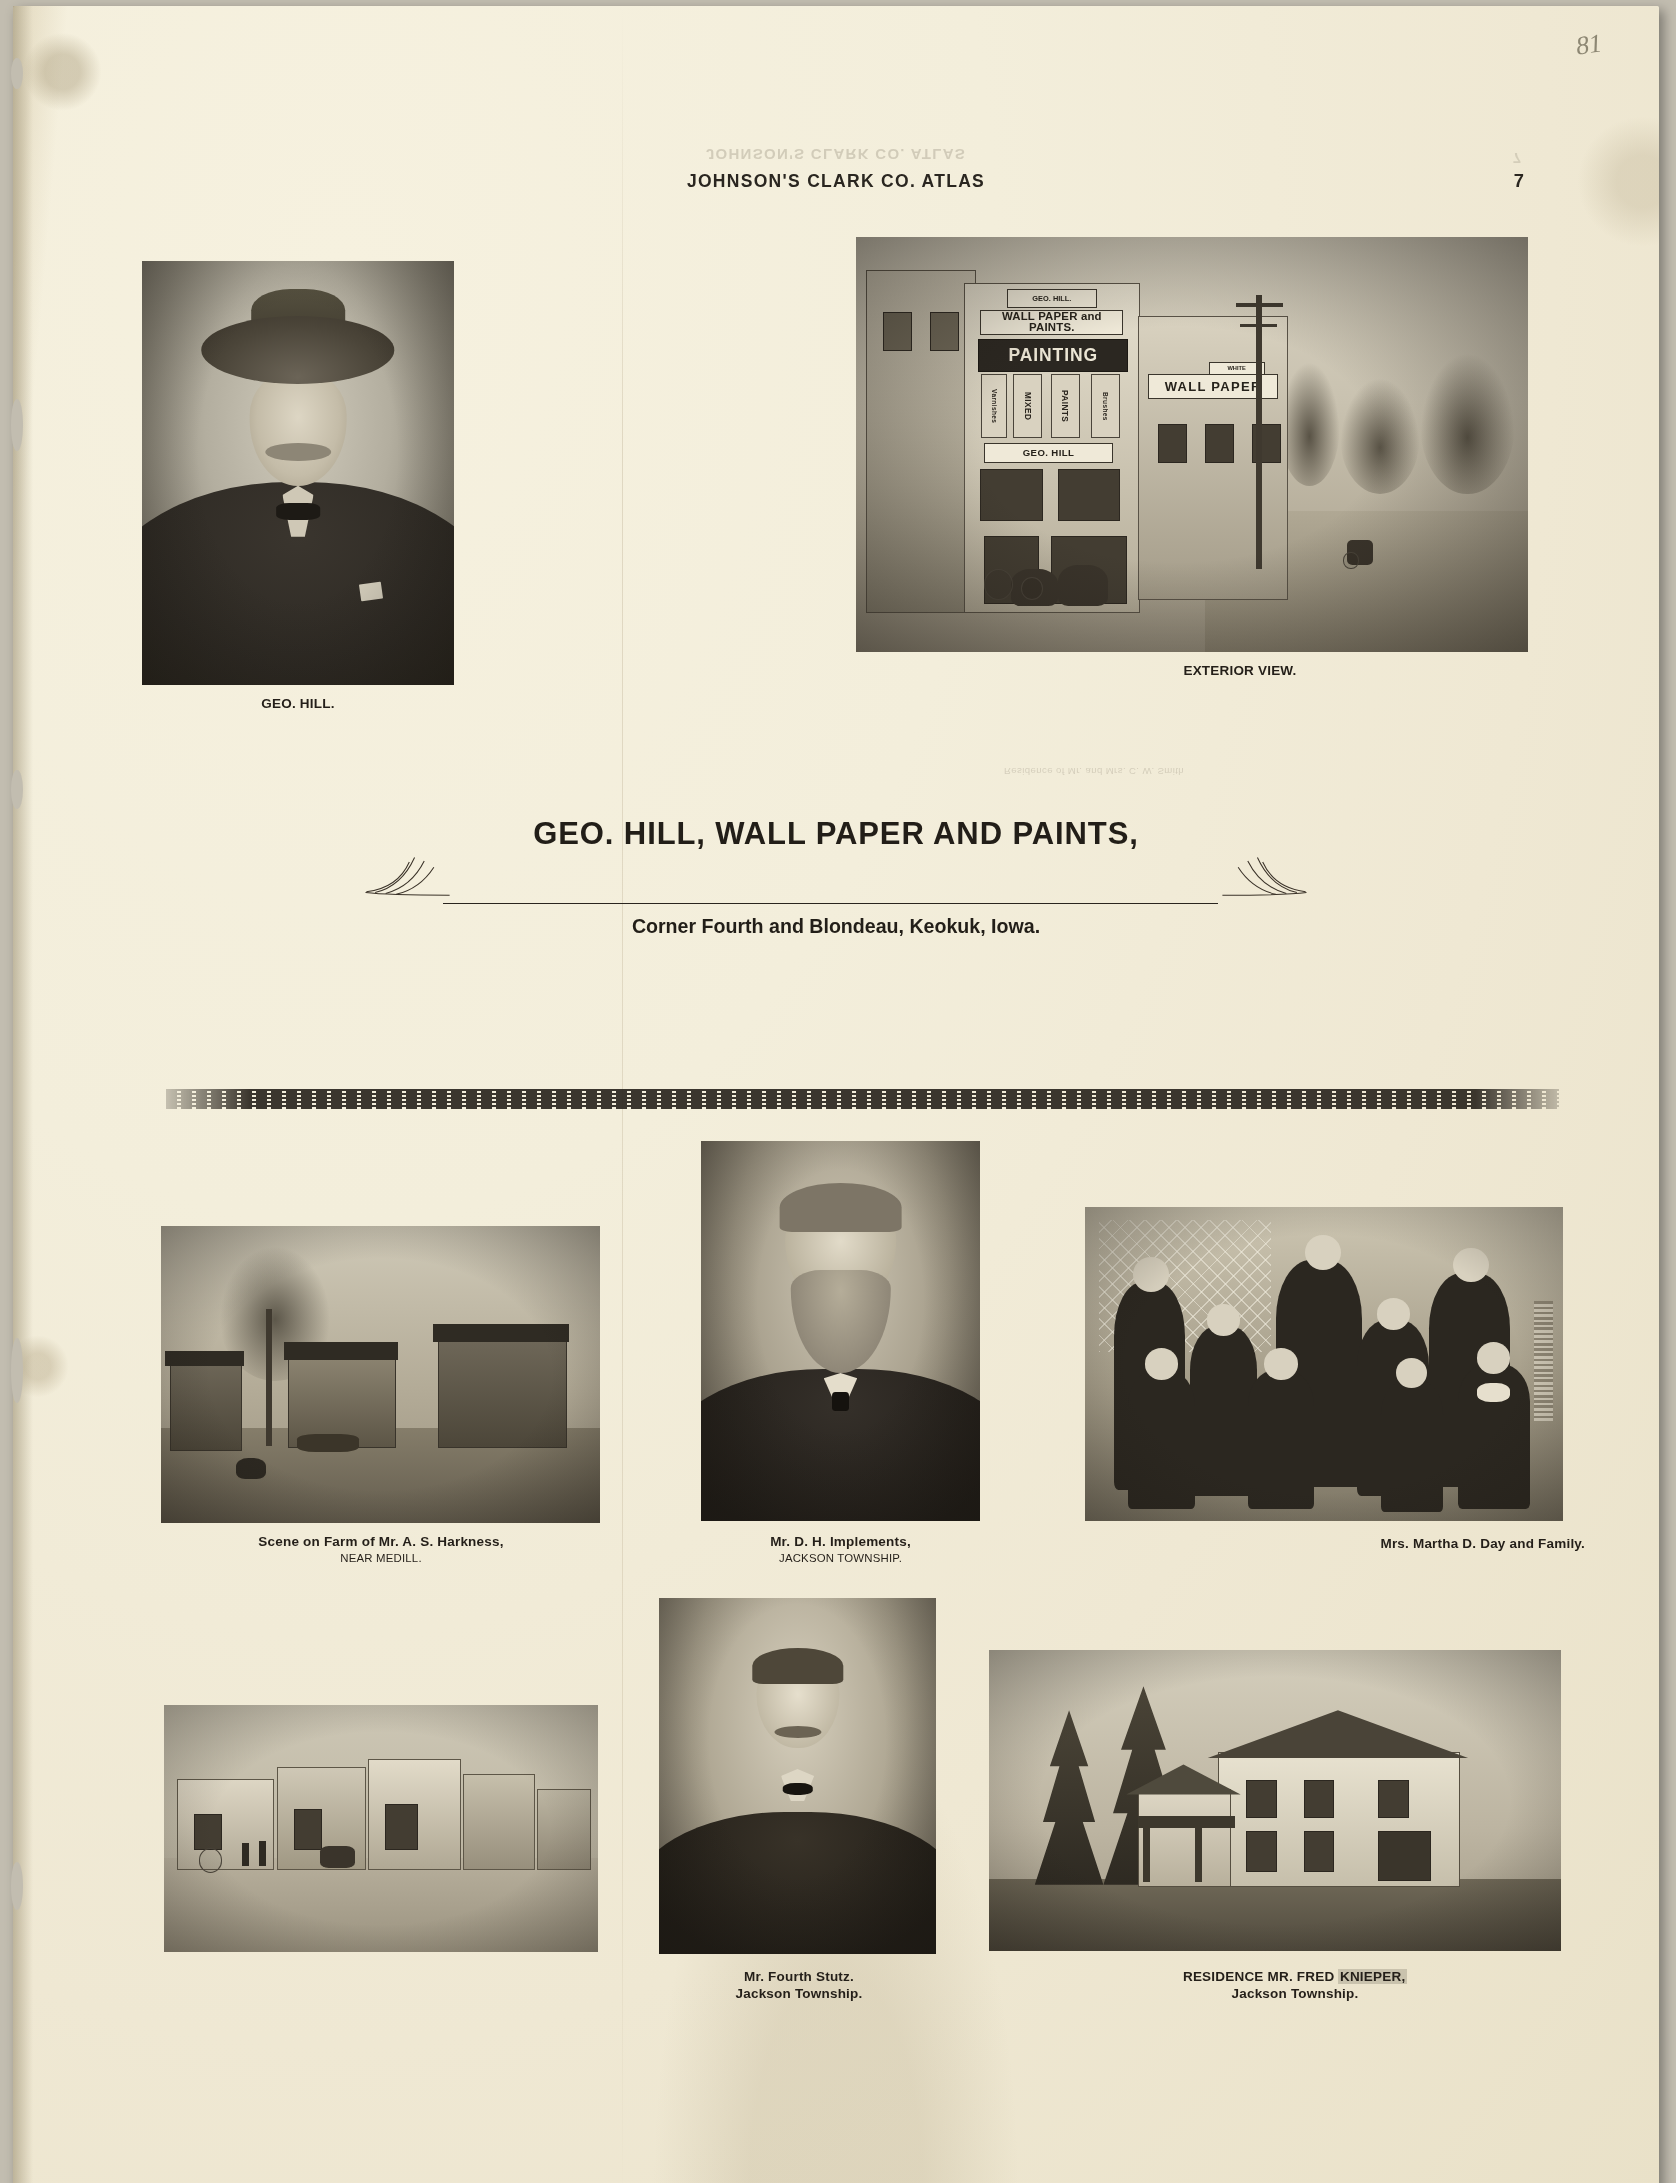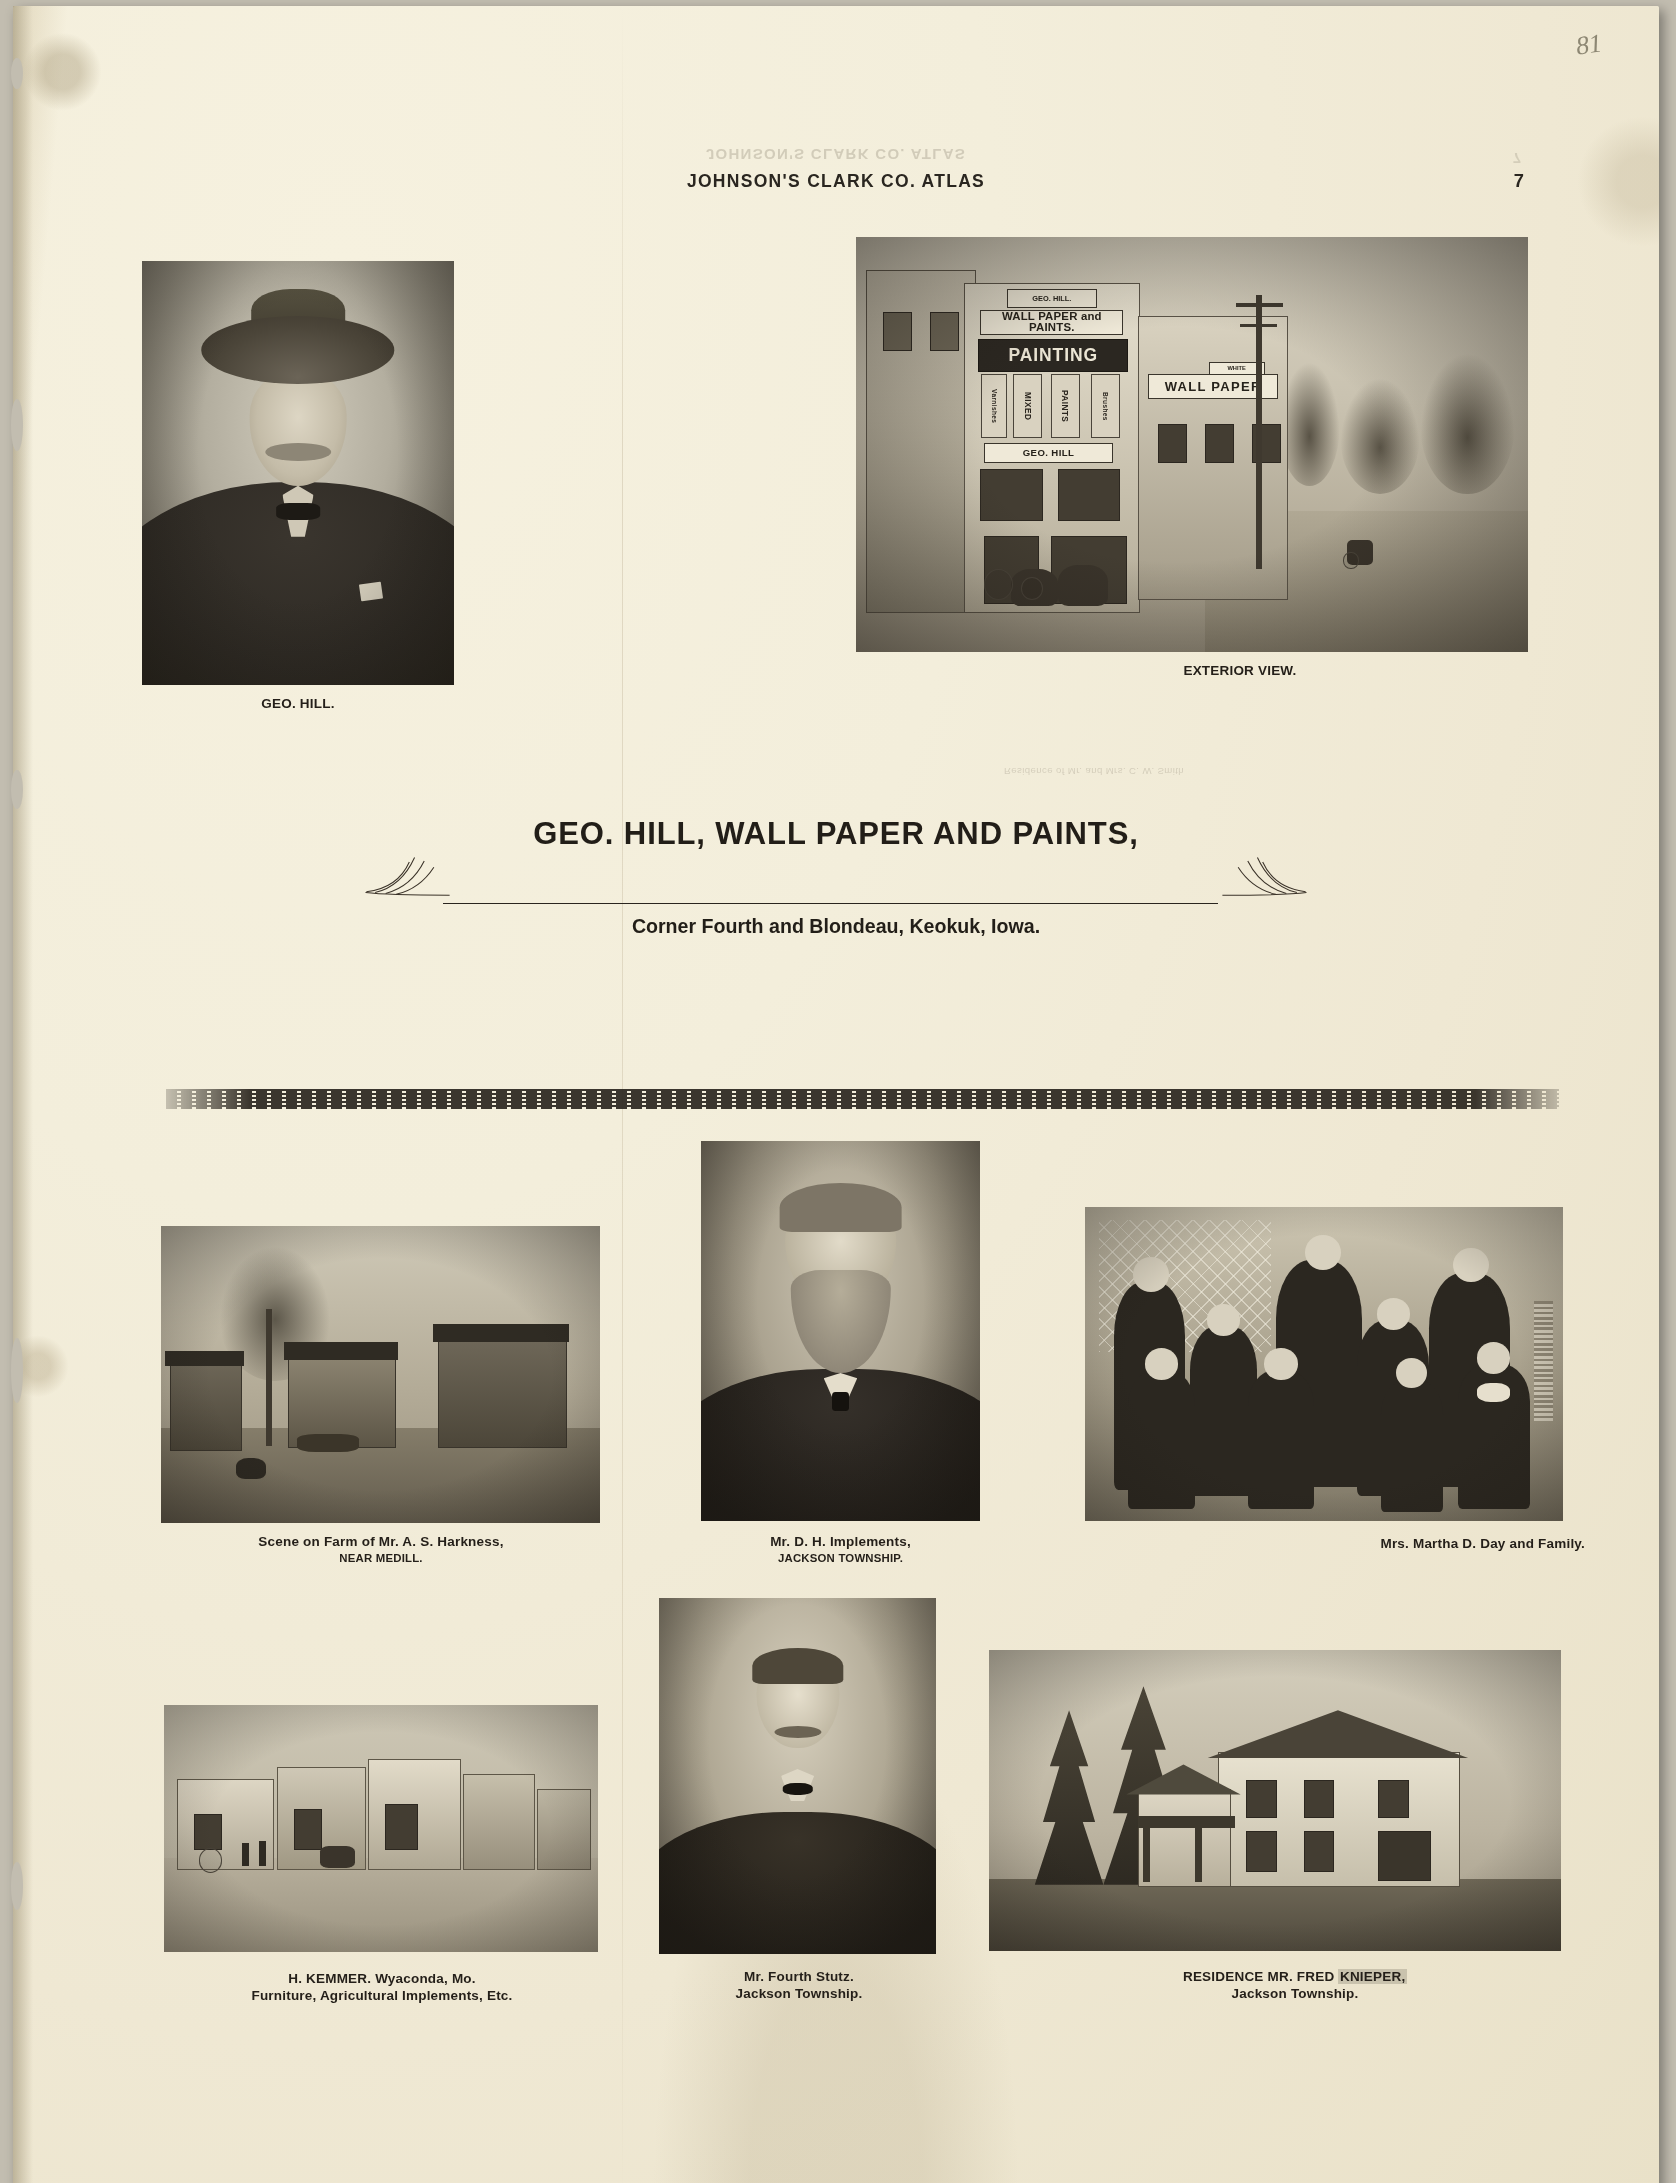--- a/index.html
+++ b/index.html
@@ -131,21 +131,21 @@
     background: #4a463e;
     overflow: hidden;
   }
   .cap {
     position: absolute;
     text-align: center;
     color: #241f19;
     line-height: 1.25;
   }
   .cap .l1 { font-size: 13.5px; font-weight: bold; letter-spacing: 0.2px;}
-  .cap .l2 { font-size: 11.4px; font-weight: bold; letter-spacing: 0.2px; text-align: center;}
+  .cap .l2 { font-size: 11.4px; font-weight: normal; letter-spacing: 0.2px; text-align: center;}
 
   
   .portrait-bg {
     position: absolute; inset: 0;
     background:
       radial-gradient(ellipse at 50% 38%, #cfcabb 0%, #b3ae9f 42%, #8f8a7c 70%, #6d685c 100%);
   }
   .p-shoulders {
     position: absolute;
     left: 50%;
@@ -681,24 +681,20 @@
       <div class="storefront" style="left:86%; top:34%; width:12%; height:32%; background:linear-gradient(180deg,#bdb6a3,#8e8674);"></div>
       <div class="win" style="left:7%; top:44%; width:6%; height:14%;"></div>
       <div class="win" style="left:30%; top:42%; width:6%; height:16%;"></div>
       <div class="win" style="left:51%; top:40%; width:7%; height:18%;"></div>
       <div class="wagon-wheel" style="left:8%; top:58%; width:5%; height:9%;"></div>
       <div class="horse" style="left:36%; top:57%; width:8%; height:9%; border-radius:25%;"></div>
       <div style="position:absolute;left:18%;top:56%;width:1.6%;height:9%;background:#2e2a22;"></div>
       <div style="position:absolute;left:22%;top:55%;width:1.6%;height:10%;background:#2e2a22;"></div>
       <div style="position:absolute;inset:0;background:radial-gradient(ellipse at 50% 50%, rgba(0,0,0,0) 55%, rgba(30,26,20,.35) 100%);"></div>
     </div>
-    <div class="cap" style="left:131px; top:1965px; width:476px;">
-      <div class="l1">H. KEMMER. Wyaconda, Mo.</div>
-      <div class="l1">Furniture, Agricultural Implements, Etc.</div>
-    </div>
 
     <div class="photo" style="left:646px; top:1592px; width:277px; height:356px;">
       <div class="s-bg"></div>
       <div class="s-body"></div>
       <div class="s-head"></div>
       <div class="s-hair"></div>
       <div class="s-mus"></div>
       <div class="s-collar"></div>
       <div class="s-bow"></div>
       <div style="position:absolute;inset:0;background:radial-gradient(ellipse at 50% 40%, rgba(0,0,0,0) 45%, rgba(25,22,17,.5) 100%);"></div>

